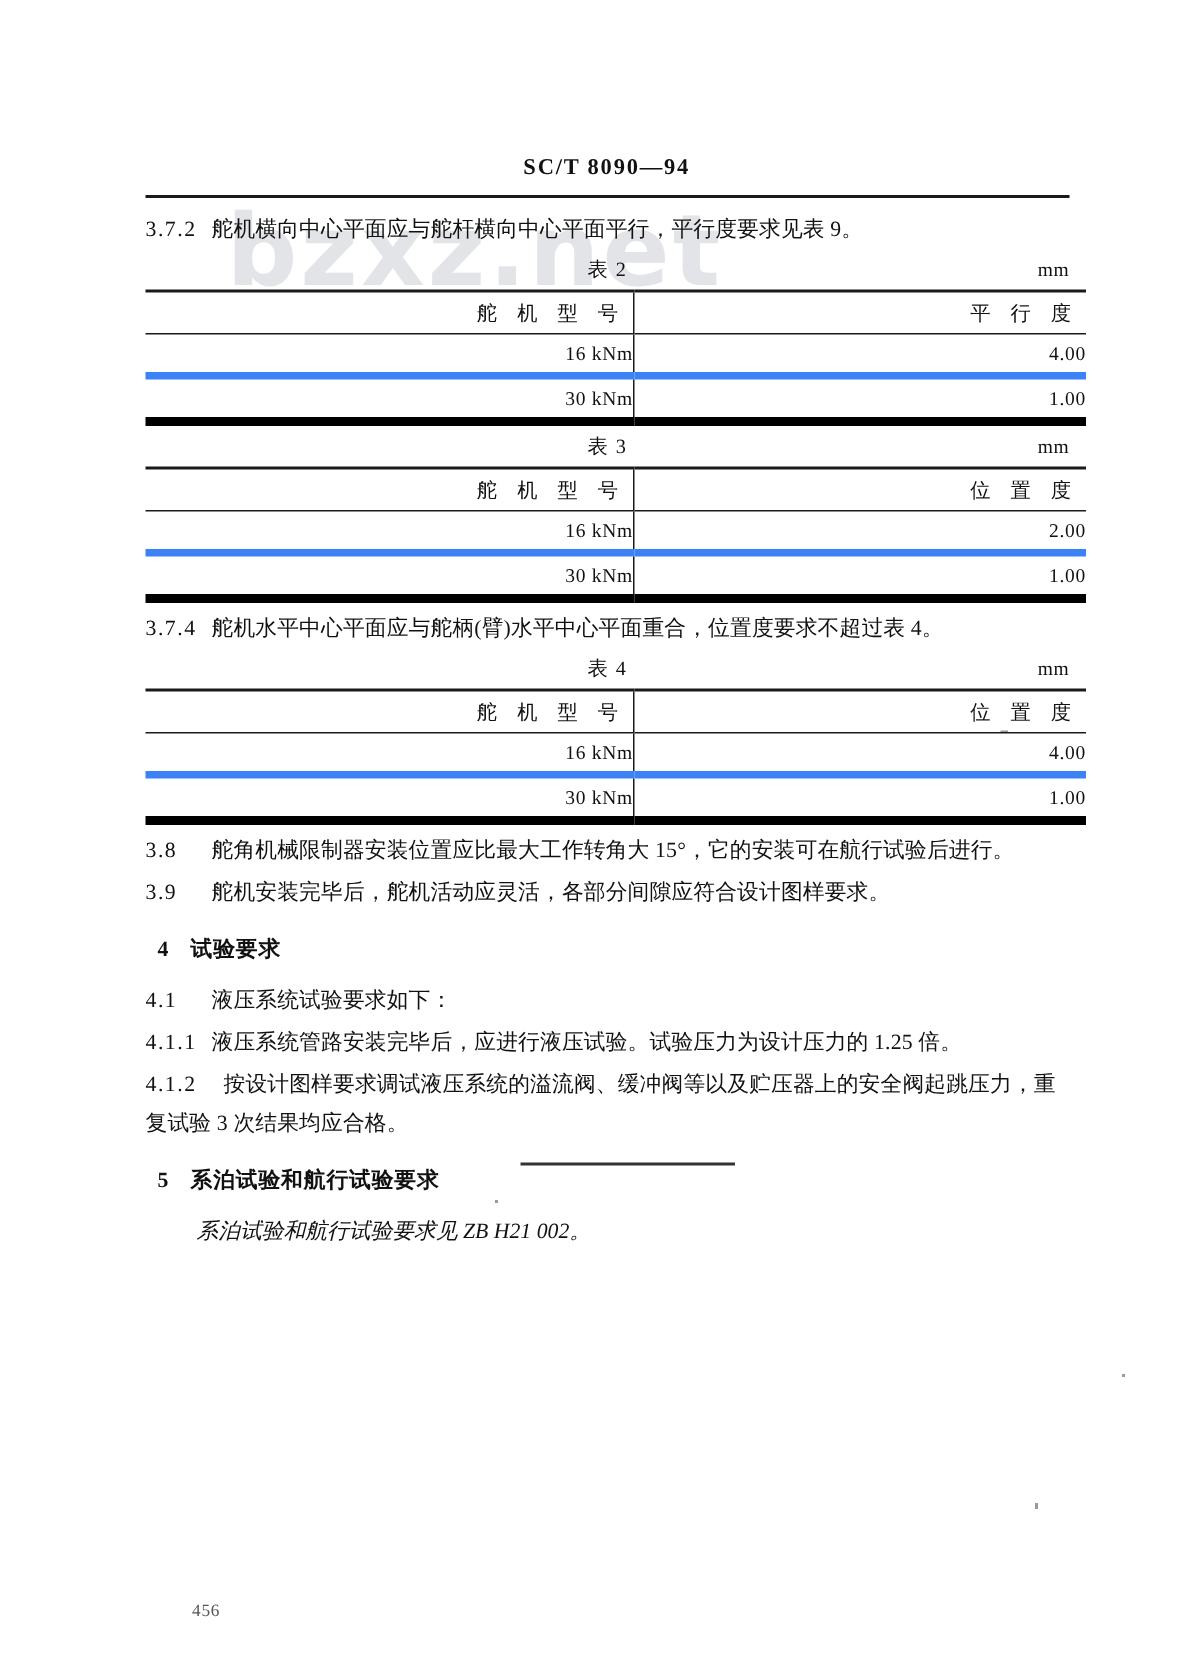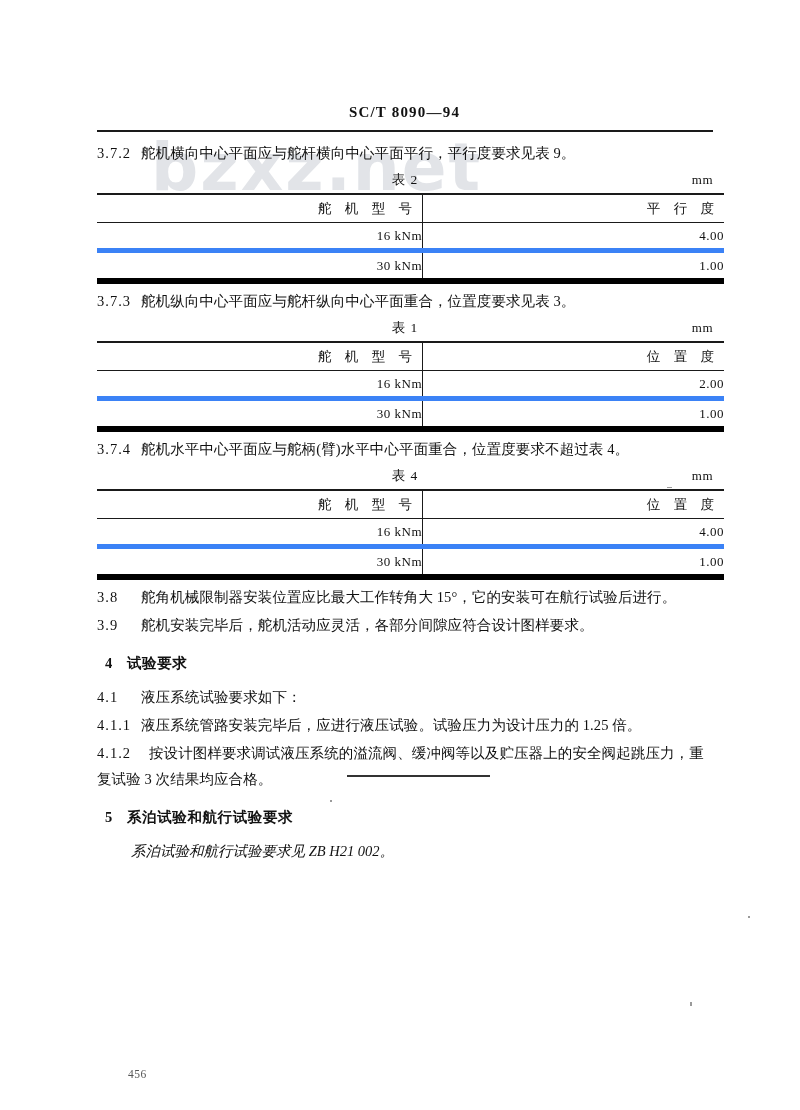--- a/index.html
+++ b/index.html
@@ -227,27 +227,24 @@
           <td class="col-right num-cell">4.00</td>
         </tr>
         <tr class="row last">
           <td class="col-left num-cell">30 kNm</td>
           <td class="col-right num-cell">1.00</td>
         </tr>
       </tbody>
         </table>
     </div>
 
-    <p class="para">
-      <span class="num">3.7.3</span><span>舵机纵向中心平面应与舵杆纵向中心平面重合，位置度要求见表 3。</span>
-    </p>
 
     <div class="table-block">
       <div class="tbl-caption">
-        <span>表 1</span>
+        <span>表 3</span>
         <span class="tbl-unit">mm</span>
       </div>
       <table class="spec">
         <tbody>
             <tr class="hdr">
           <th class="col-left">舵 机 型 号</th>
           <th class="col-right">位 置 度</th>
         </tr>
         <tr class="row">
           <td class="col-left num-cell">16 kNm</td>

